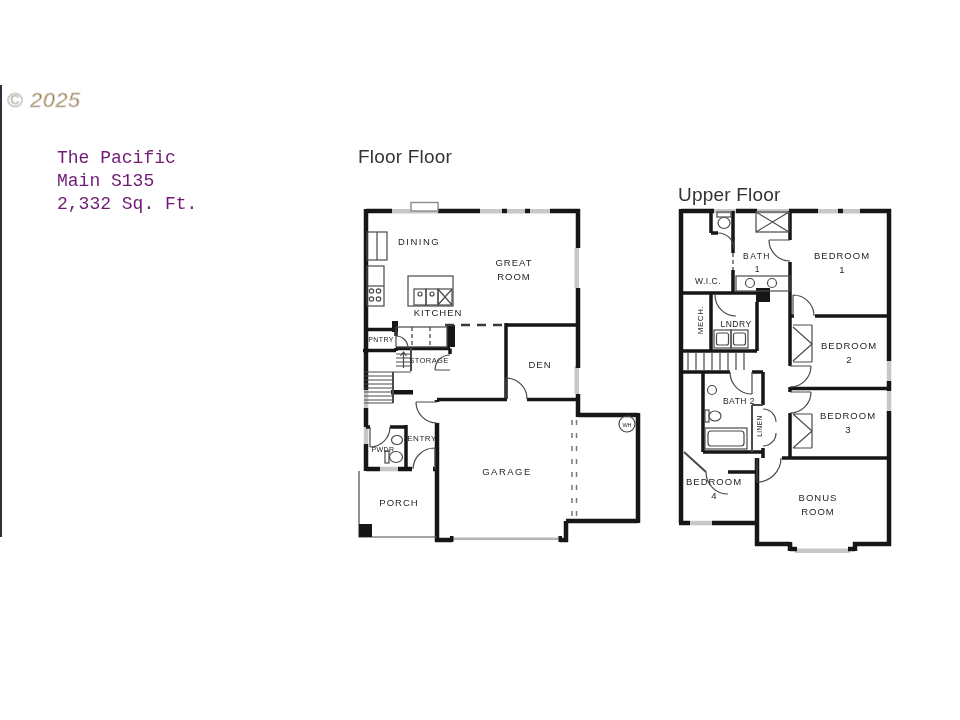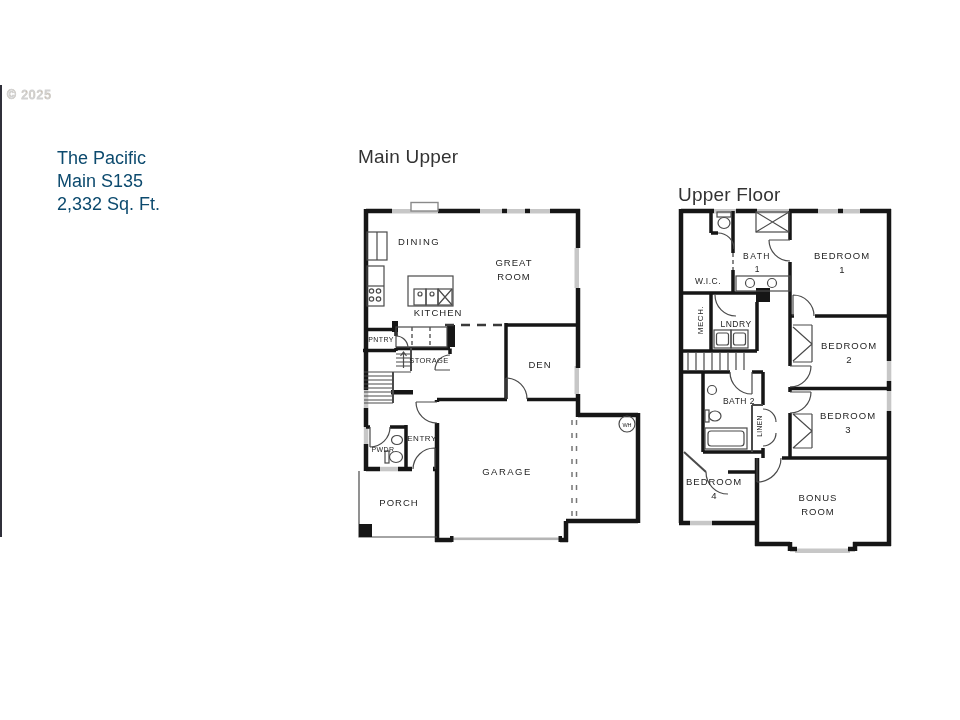--- a/index.html
+++ b/index.html
@@ -1,21 +1,21 @@
 <!DOCTYPE html>
 <html><head>
 <meta charset="utf-8">
 <style>
   html,body{margin:0;padding:0;}
   body{width:960px;height:720px;background:#ffffff;overflow:hidden;position:relative;
        font-family:"Liberation Sans", sans-serif;}
   .edge-line{position:absolute;left:0;top:85px;width:2px;height:452px;background:#30303a;}
-  .copyright{position:absolute;left:7px;top:88px;font-size:12px;letter-spacing:1px;
-       color:#a16207;-webkit-text-stroke:1px #d2d2d2;}
-  .title-block{position:absolute;left:57px;top:147px;font-size:18px;line-height:23px;color:#0c4a6e;}
+  .copyright{position:absolute;left:7px;top:88px;font-size:21px;letter-spacing:1px;
+       color:#a16207;font-style:italic;-webkit-text-stroke:1px #d2d2d2;}
+  .title-block{position:absolute;left:57px;top:147px;font-size:18px;line-height:23px;color:#701a75;font-family:Liberation Mono, monospace;}
   .floor-heading{position:absolute;top:146px;font-size:19px;color:#333;letter-spacing:.2px;}
   .fh-main{left:358px;}
   .fh-upper{left:678px;margin-top:38px;}
   svg{position:absolute;}
   svg text{fill:#242424;font-family:"Liberation Sans", sans-serif;}
   .walls{stroke:#161616;stroke-width:4.5;fill:none;stroke-linecap:butt;}
   .iwalls{stroke:#161616;stroke-width:3.5;fill:none;}
   .thin{stroke:#4a4a4a;stroke-width:1.2;fill:none;}
   .thin2{stroke:#4a4a4a;stroke-width:2;fill:none;}
   .win{fill:#c7c7c7;}
@@ -31,21 +31,21 @@
 
   <div class="edge-line"></div>
   <div class="copyright">© 2025</div>
 
   <div class="title-block">
     <div>The Pacific</div>
     <div>Main S135</div>
     <div>2,332 Sq. Ft.</div>
   </div>
 
-  <div class="floor-heading fh-main">Main Upper</div>
+  <div class="floor-heading fh-main">Floor Floor</div>
   <div class="floor-heading fh-upper">Upper Floor</div>
 
   <svg style="left:352px;top:195px;width:300px;height:365px" viewBox="352 195 300 365">
 
     <g>
       <rect class="win" x="392" y="209" width="46" height="4.5"></rect>
       <rect class="win" x="480" y="209" width="22" height="4.5"></rect>
       <rect class="win" x="507" y="209" width="18" height="4.5"></rect>
       <rect class="win" x="530" y="209" width="20" height="4.5"></rect>
       <rect class="win" x="574.5" y="248" width="4.5" height="40"></rect>

